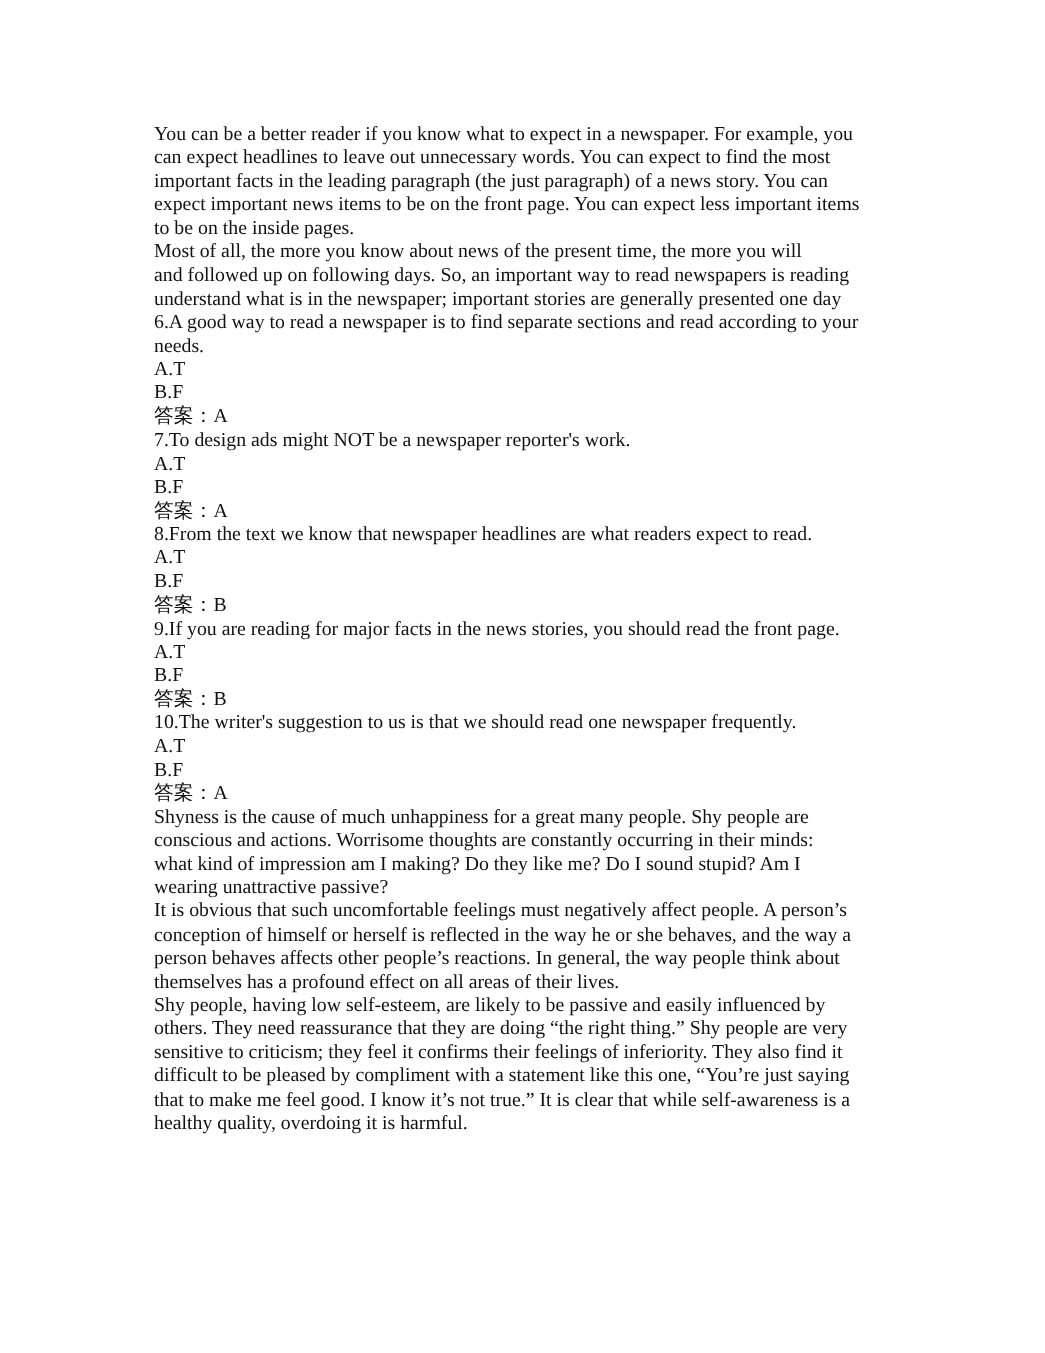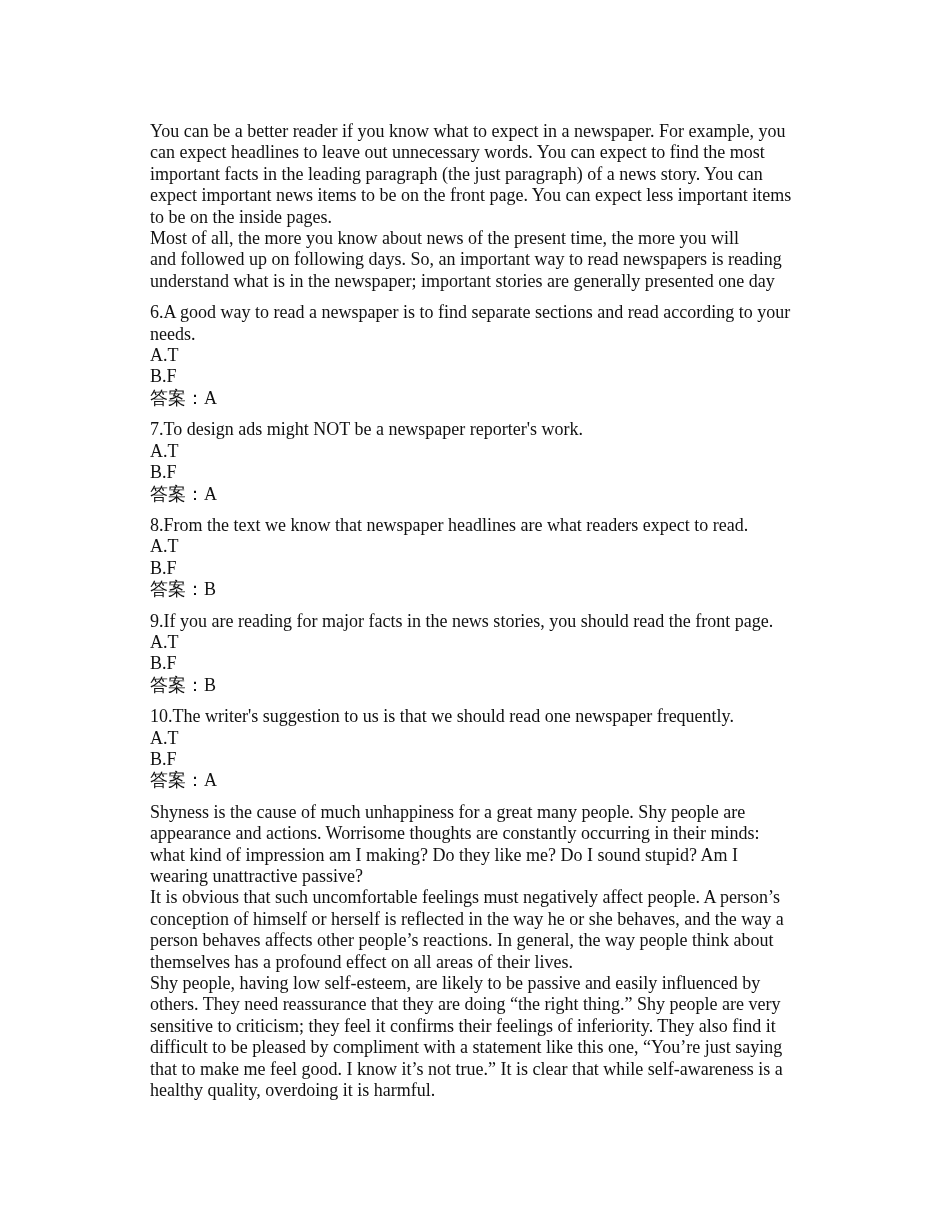--- a/index.html
+++ b/index.html
@@ -8,21 +8,21 @@
     position: absolute;
     left: 140px;
     top: 111px;
     width: 672px;
     font-family: "Liberation Serif", "DejaVu Serif", serif;
     font-size: 18px;
     line-height: 21.4px;
     color: #111111;
   }
   .line { display: block; white-space: nowrap; }
-  .block { margin: 10px; }
+  .block { margin: 0; }
 </style>
 </head>
 <body>
 
 <div class="page">
 
   <div class="block">
     <span class="line">You can be a better reader if you know what to expect in a newspaper. For example, you</span>
     <span class="line">can expect headlines to leave out unnecessary words. You can expect to find the most</span>
     <span class="line">important facts in the leading paragraph (the just paragraph) of a news story. You can</span>
@@ -64,21 +64,21 @@
 
   <div class="block">
     <span class="line">10.The writer's suggestion to us is that we should read one newspaper frequently.</span>
     <span class="line">A.T</span>
     <span class="line">B.F</span>
     <span class="line">答案：A</span>
   </div>
 
   <div class="block">
     <span class="line">Shyness is the cause of much unhappiness for a great many people. Shy people are</span>
-    <span class="line">appearance and actions. Worrisome thoughts are constantly occurring in their minds:</span>
+    <span class="line">conscious and actions. Worrisome thoughts are constantly occurring in their minds:</span>
     <span class="line">what kind of impression am I making? Do they like me? Do I sound stupid? Am I</span>
     <span class="line">wearing unattractive passive?</span>
     <span class="line">It is obvious that such uncomfortable feelings must negatively affect people. A person’s</span>
     <span class="line">conception of himself or herself is reflected in the way he or she behaves, and the way a</span>
     <span class="line">person behaves affects other people’s reactions. In general, the way people think about</span>
     <span class="line">themselves has a profound effect on all areas of their lives.</span>
     <span class="line">Shy people, having low self-esteem, are likely to be passive and easily influenced by</span>
     <span class="line">others. They need reassurance that they are doing “the right thing.” Shy people are very</span>
     <span class="line">sensitive to criticism; they feel it confirms their feelings of inferiority. They also find it</span>
     <span class="line">difficult to be pleased by compliment with a statement like this one, “You’re just saying</span>

